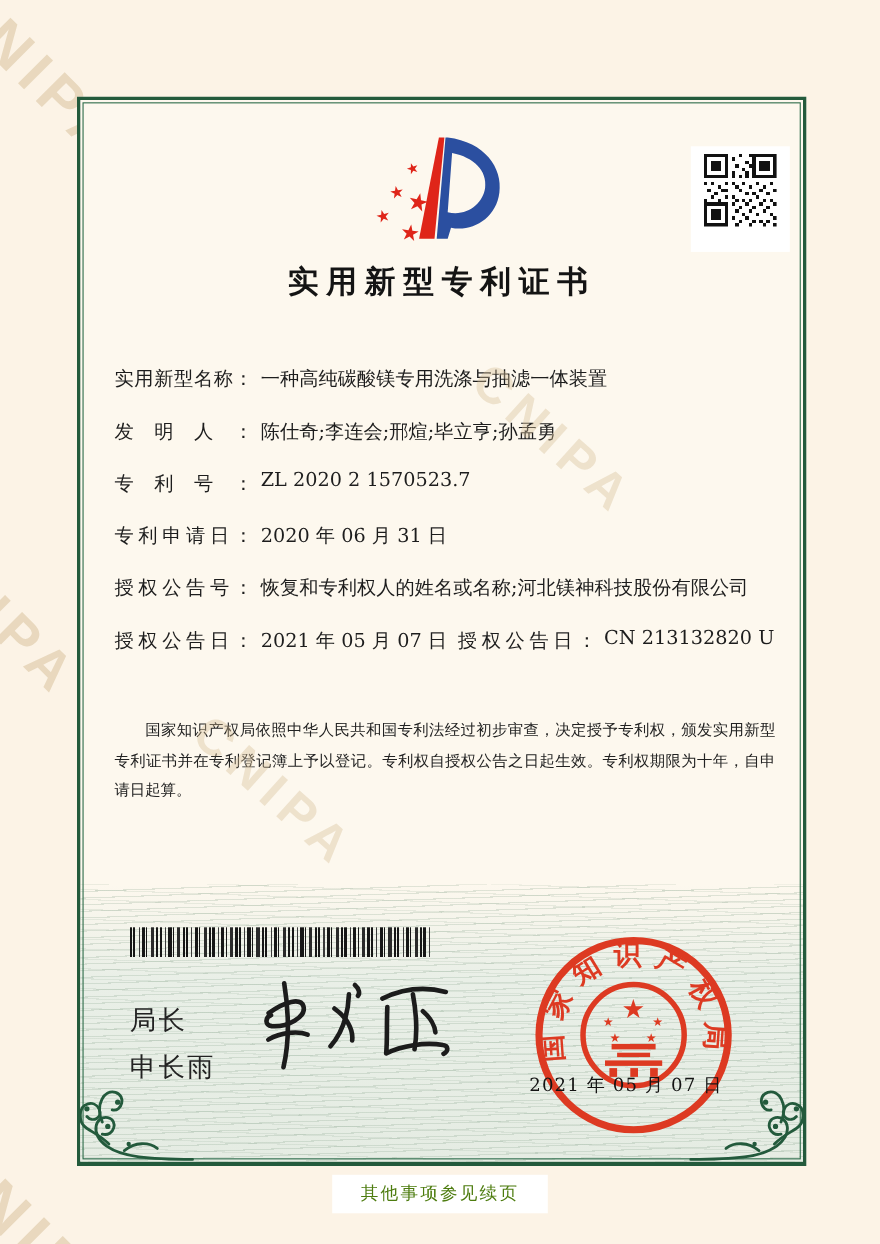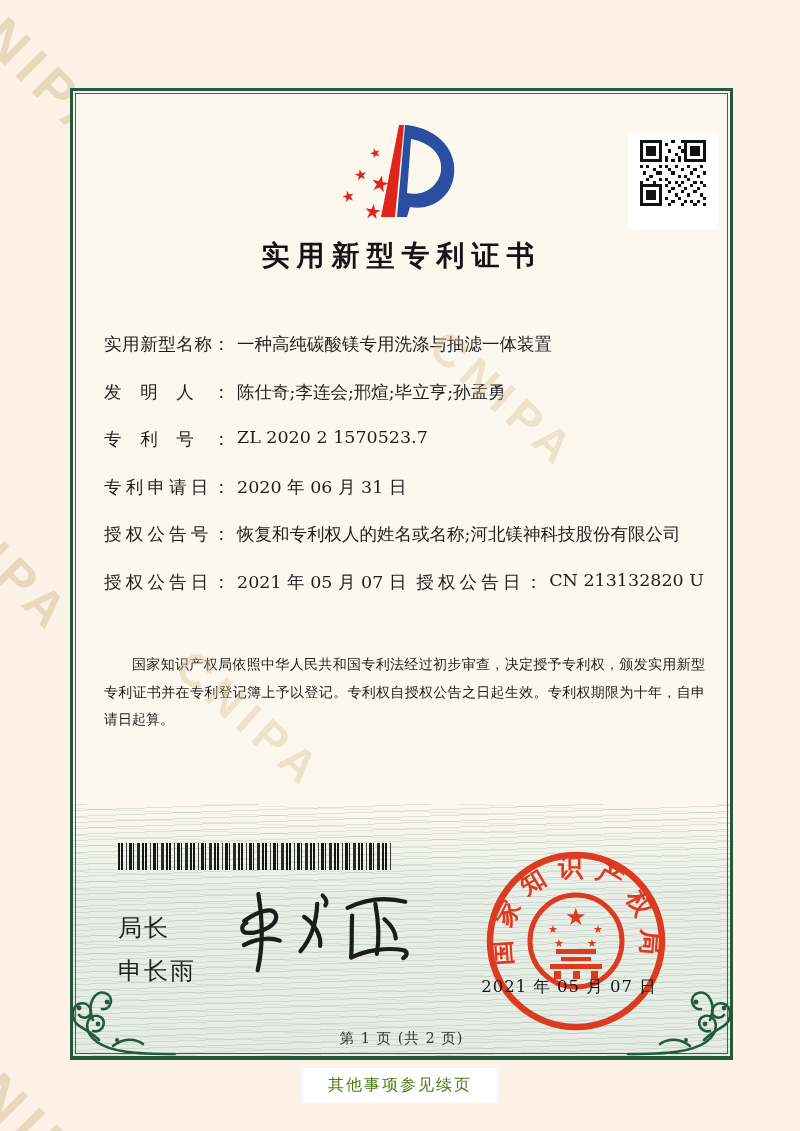--- a/index.html
+++ b/index.html
@@ -238,21 +238,20 @@
           <rect x="-26" y="23" width="52" height="5"></rect>
           <rect x="-22" y="30" width="7" height="8"></rect>
           <rect x="-3" y="30" width="7" height="8"></rect>
           <rect x="15" y="30" width="7" height="8"></rect>
         </g>
       </g>
     </svg>
     <div class="seal-date">2021 年 05 月 07 日</div>
   </div>
 
-  <div class="page-indicator">第 1 页 (共 2 页)</div>
 
   <div class="corner-orn left">
     <svg width="112" height="84" viewBox="0 0 112 84">
       <g stroke="#235a3c" stroke-width="2.6" fill="none" stroke-linecap="round">
         <path d="M110,74 C70,74 46,72 32,62 C16,50 22,34 33,36 C43,38 39,54 28,51"></path>
         <path d="M34,60 C20,46 8,48 8,34 C8,22 21,20 25,28 C29,36 19,41 14,35"></path>
         <path d="M28,40 C21,24 30,10 40,13 C50,16 46,31 37,29"></path>
         <path d="M48,66 C58,58 70,58 78,64"></path>
       </g>
       <g fill="#235a3c">

